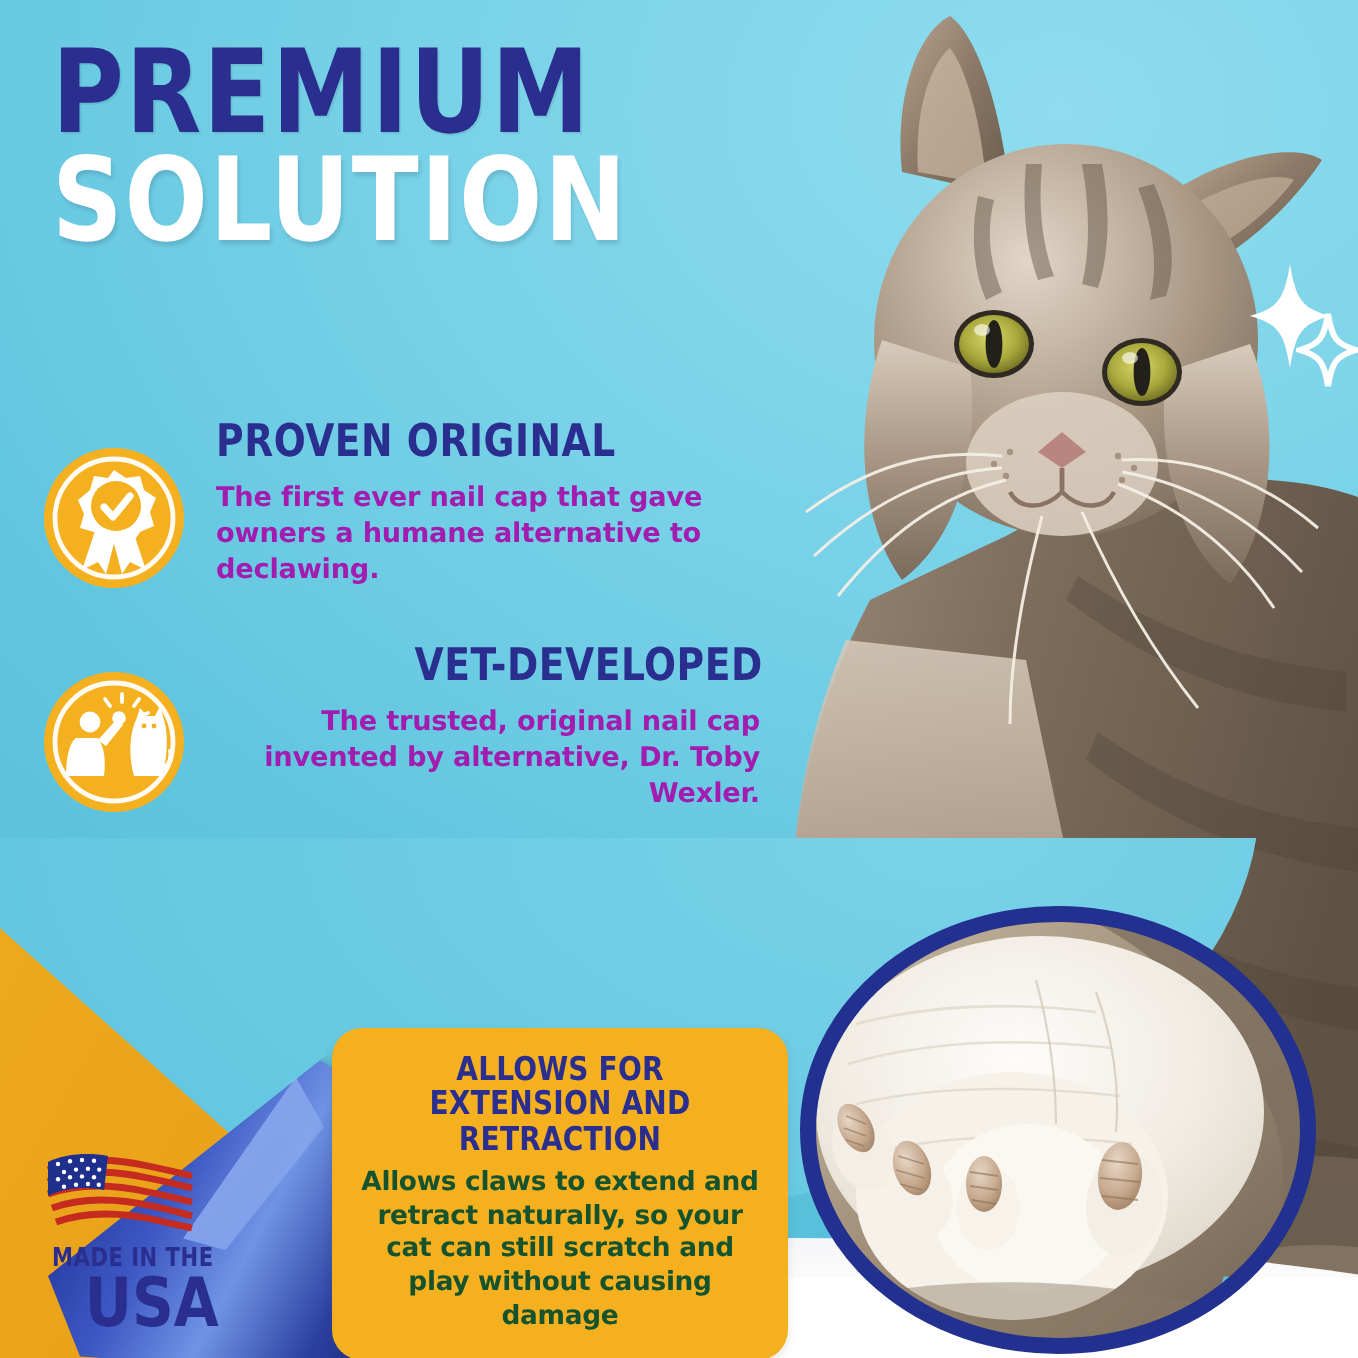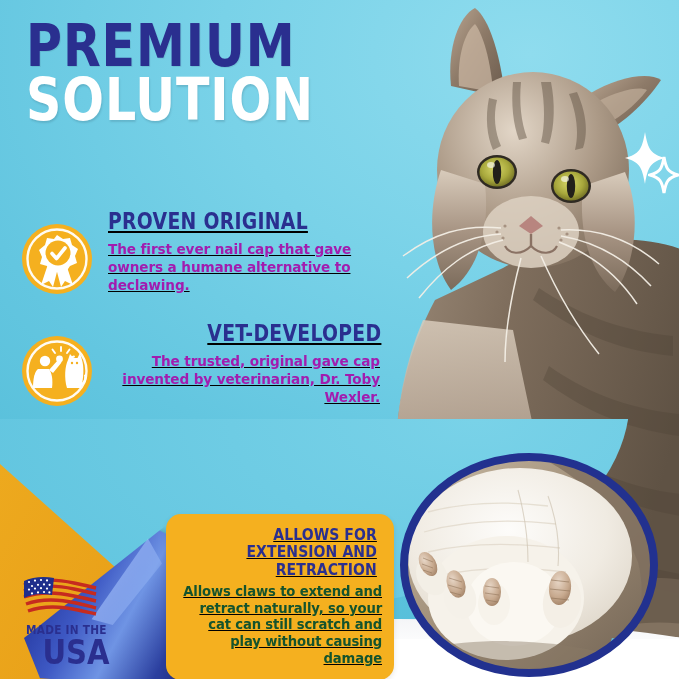--- a/index.html
+++ b/index.html
@@ -133,21 +133,20 @@
   .features {
     position:absolute;
     left:22px; top:198px;
     width:380px;
   }
   .feature {
     position:relative;
     min-height:100px;
     padding-left:86px;
     margin-bottom:4px;
-    text-decoration:underline;
   }
   .feature.f2 { min-height:98px;text-align:right; }
   .feature.f3 { min-height:92px; }
 
   .icon-badge {
     position:absolute;
     left:0; top:14px;
     width:70px; height:70px;
   }
   .icon-badge svg { display:block; width:70px; height:70px; }
@@ -176,23 +175,22 @@
   }
 
   
   .callout {
     position:absolute;
     left:166px; top:514px;
     width:228px;
     padding:12px 12px 13px 12px;
     background:#f5b01f;
     border-radius:15px;
-    text-align:right;
+    text-align:center;
     box-shadow:0 2px 5px rgba(60,60,40,.12);
-    text-decoration:underline;
   }
   .callout h4 {
     font-family:"DejaVu Sans", sans-serif;
     font-size:16.4px;
     font-weight:bold;
     font-stretch:condensed;
     color:#2a2f8f;
     line-height:1.06;
     letter-spacing:.1px;
     margin-bottom:6px;
@@ -414,21 +412,21 @@
 
           <path d="M46 24 L 48 18 L 51.5 22 L 55.5 22 L 58 17 L 60 24 C 62 30, 62 42, 59 52 L 45 52 C 42 42, 43 30, 46 24 Z" fill="#ffffff"></path>
           <path d="M58 50 C 63 49, 66 44, 64 38 L 62 39 C 63 44, 61 47, 57 48 Z" fill="#ffffff"></path>
           <g fill="#f5b01f">
             <circle cx="50" cy="27" r="1.2"></circle>
               <circle cx="55" cy="27" r="1.2"></circle>
           </g>
         </svg>
       </div>
       <h3>VET-DEVELOPED</h3>
-      <p>The trusted, original gave cap invented by veterinarian, Dr. Toby Wexler.</p>
+      <p>The trusted, original nail cap invented by alternative, Dr. Toby Wexler.</p>
     </div>
 
     <div class="feature f3">
       <div class="icon-badge">
         <svg viewBox="0 0 70 70">
           <circle cx="35" cy="35" r="35" fill="#f5b01f"></circle>
           <circle cx="35" cy="35" r="29.5" fill="none" stroke="#ffffff" stroke-width="2.4" opacity="0.95"></circle>
           <path d="M35 54 C 22 45, 14 37, 14 28.5 C 14 21.5, 19.5 17, 25.5 17 C 29.5 17, 33 19, 35 22 C 37 19, 40.5 17, 44.5 17 C 50.5 17, 56 21.5, 56 28.5 C 56 37, 48 45, 35 54 Z" fill="#ffffff"></path>
           <g fill="#f5b01f">
             <ellipse cx="25" cy="28.5" rx="3.9" ry="4.6"></ellipse>

